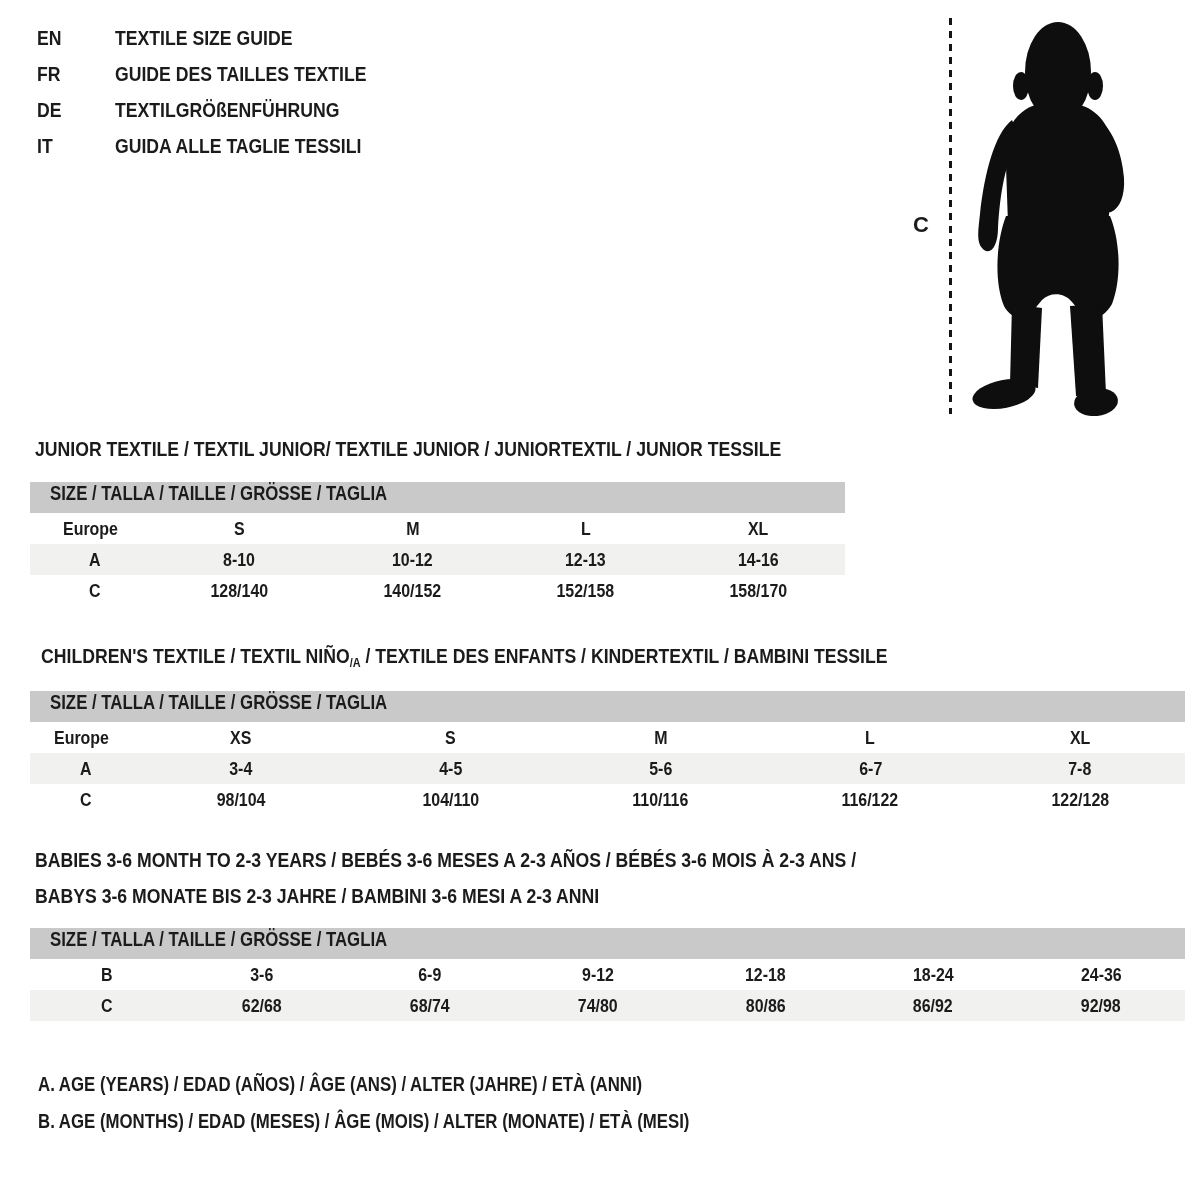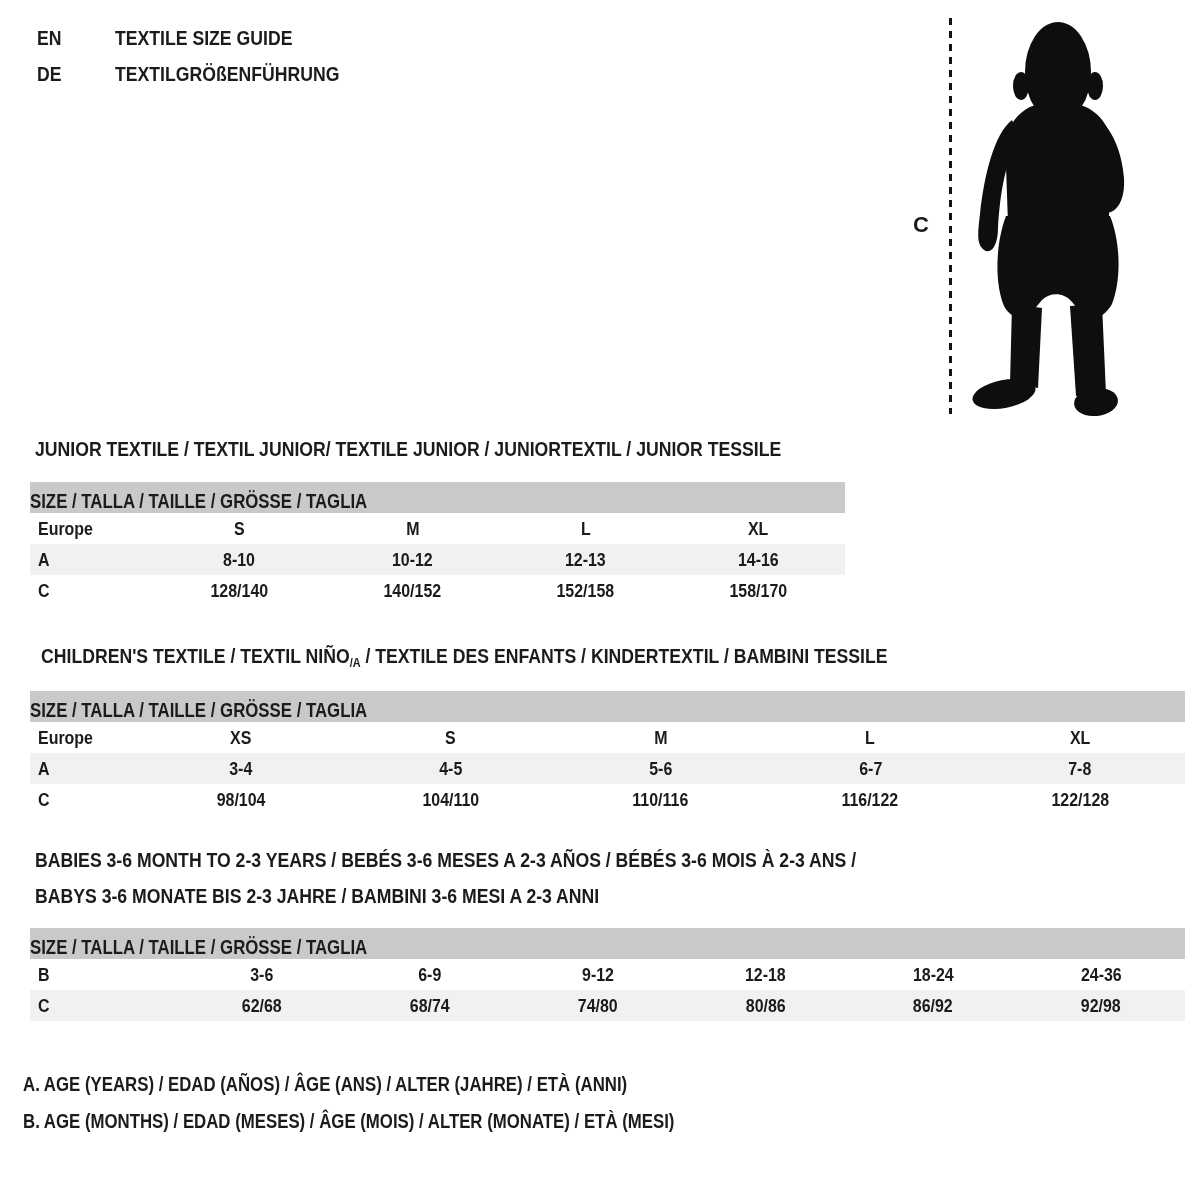--- a/index.html
+++ b/index.html
@@ -13,45 +13,53 @@
   
   .cx{display:inline-block;transform:scaleX(0.84);transform-origin:center;white-space:nowrap;font-weight:700;}
   .cx-l{transform-origin:left center;}
   
   .lang-row{display:flex;height:36px;font-size:21px;font-weight:700;}
   .lang-code{width:78px;}
   
   .sec-title{font-size:21px;font-weight:700;white-space:nowrap;}
   .sub{font-size:13px;vertical-align:-4px;}
   
-  .size-bar{height:31px;background:#c9c9c9;display:flex;align-items:flex-end;padding-left:0;font-size:20px;}
+  .size-bar{height:31px;background:#c9c9c9;display:flex;align-items:flex-start;padding-left:20px;font-size:20px;}
   .trow{display:flex;align-items:center;height:31px;font-size:19px;}
-  .trow .c0{padding-left:8px;text-align:left;}
+  .trow .c0{padding-left:8px;text-align:center;}
   .trow .cv{flex:1;text-align:center;}
   .t-junior .c0{width:115px;}
   .t-children .c0{width:98px;}
   .t-babies .c0{width:140px;}
   .shade{background:#f1f1f0;}
   
   .dash-line{width:3px;background:repeating-linear-gradient(to bottom,#141414 0 7px,transparent 7px 13px);}
   .c-label{font-size:22px;font-weight:700;}
   
   .legend-line{height:37px;display:flex;align-items:center;font-size:20px;font-weight:700;}
 </style>
 </head>
 <body>
 
 <div class="abs" style="left:37px;top:26px;">
   <div class="lang-row">
     <span class="lang-code"><span class="cx cx-l">EN</span></span>
     <span class="cx cx-l">TEXTILE SIZE GUIDE</span>
   </div>
   <div class="lang-row">
+    <span class="lang-code"><span class="cx cx-l">FR</span></span>
+    <span class="cx cx-l">GUIDE DES TAILLES TEXTILE</span>
+  </div>
+  <div class="lang-row">
     <span class="lang-code"><span class="cx cx-l">DE</span></span>
     <span class="cx cx-l">TEXTILGRÖßENFÜHRUNG</span>
+  </div>
+  <div class="lang-row">
+    <span class="lang-code"><span class="cx cx-l">IT</span></span>
+    <span class="cx cx-l">GUIDA ALLE TAGLIE TESSILI</span>
   </div>
 </div>
 
 <div class="abs dash-line" style="left:949px;top:18px;height:396px;"></div>
 <div class="abs c-label" style="left:913px;top:212px;">C</div>
 
 <svg class="abs" style="left:968px;top:16px;" width="172" height="404" viewBox="0 0 172 404">
   <g fill="#0e0e0e">
     <ellipse cx="90" cy="56" rx="33" ry="50"></ellipse>
     <ellipse cx="53" cy="70" rx="8" ry="14"></ellipse>
@@ -153,20 +161,20 @@
     <div class="c0"><span class="cx cx-l">C</span></div>
     <div class="cv"><span class="cx">62/68</span></div>
     <div class="cv"><span class="cx">68/74</span></div>
     <div class="cv"><span class="cx">74/80</span></div>
     <div class="cv"><span class="cx">80/86</span></div>
     <div class="cv"><span class="cx">86/92</span></div>
     <div class="cv"><span class="cx">92/98</span></div>
   </div>
 </div>
 
-<div class="abs" style="left:23px;top:1066px;">
+<div class="abs" style="left:38px;top:1066px;">
   <div class="legend-line">
     <span class="cx cx-l">A. AGE (YEARS) / EDAD (AÑOS) / ÂGE (ANS) / ALTER (JAHRE) / ETÀ (ANNI)</span>
   </div>
   <div class="legend-line">
     <span class="cx cx-l">B. AGE (MONTHS) / EDAD (MESES) / ÂGE (MOIS) / ALTER (MONATE) / ETÀ (MESI)</span>
   </div>
 </div>
 
 </body></html>

